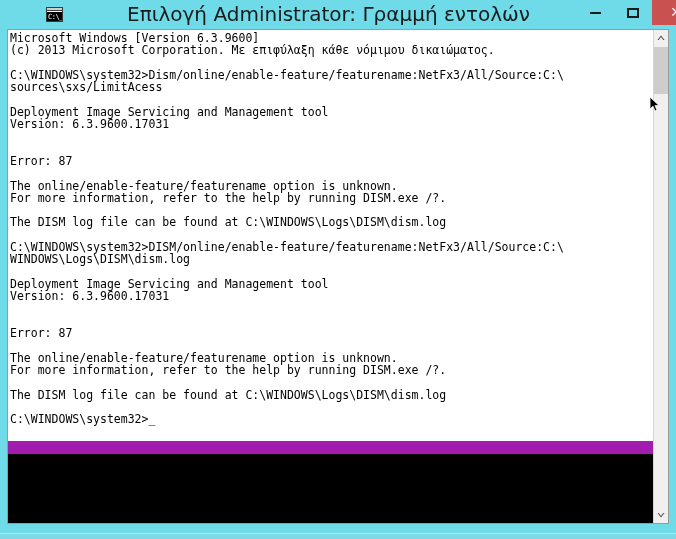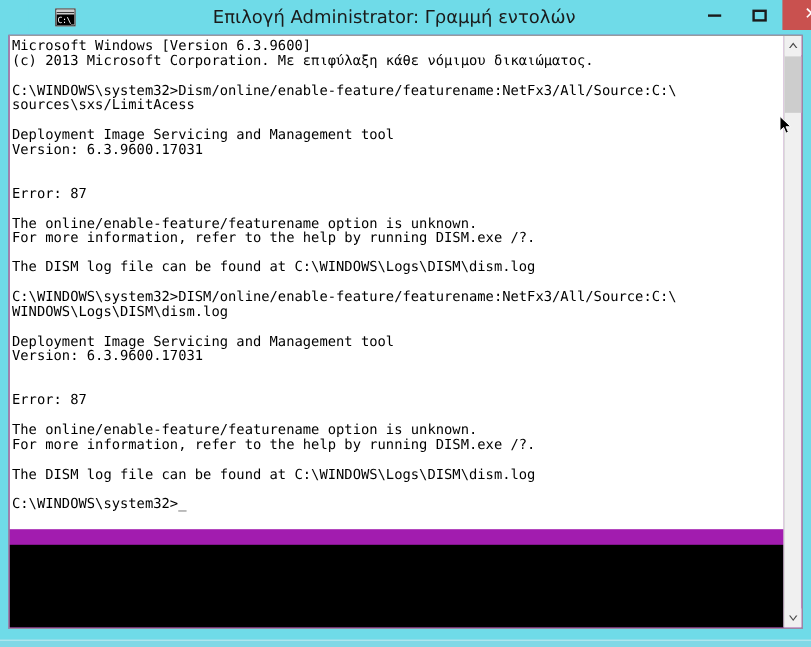--- a/index.html
+++ b/index.html
@@ -90,21 +90,21 @@
     box-sizing: border-box;
   }
   #window-title {
     position: absolute;
     left: 0;
     top: 0;
     width: 609px;
     height: 29px;
     line-height: 29px;
     text-align: center;
-    font-size: 15px;
+    font-size: 20px;
     color: #1b1b1b;
     font-family: "DejaVu Sans", sans-serif;
     pointer-events: none;
   }
 
   
   #caption-buttons {
     position: absolute;
     right: 0;
     top: 0;

